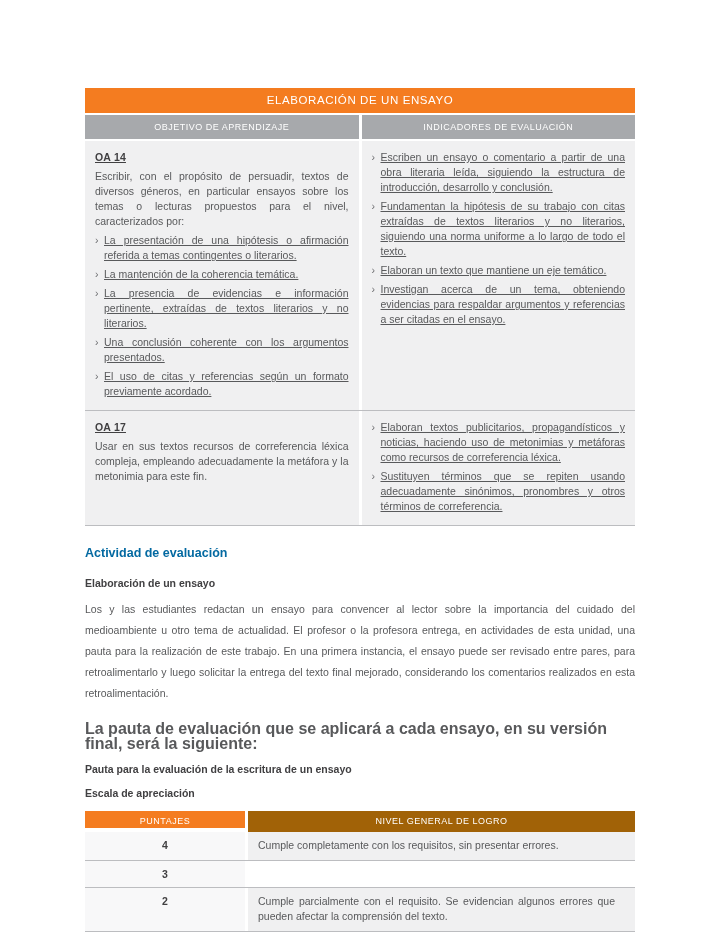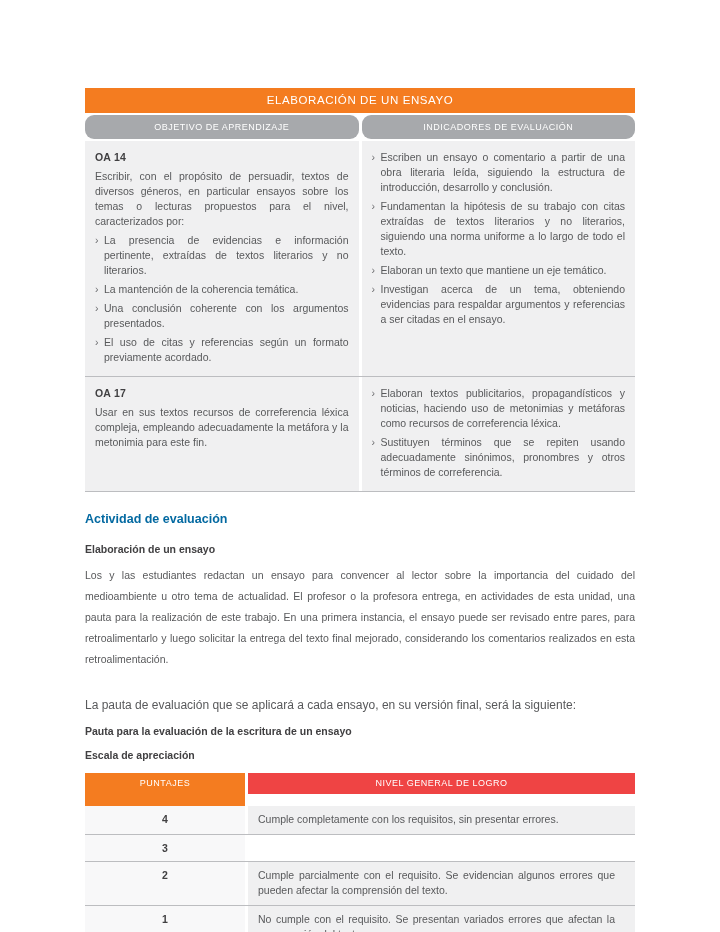--- a/index.html
+++ b/index.html
@@ -18,56 +18,56 @@
     background: #f47c20; color: #ffffff;
     height: 25px; line-height: 25px;
     text-align: center; font-size: 11.5px; letter-spacing: 0.6px;
     margin-bottom: 2px;
   }
   .oa-header { display: flex; gap: 3px; margin-bottom: 2px; }
   .oa-header-cell {
     background: #a7a9ac; color: #ffffff;
     flex: 1 1 0;
     height: 24px; line-height: 24px;
-    text-align: center; font-size: 9px; letter-spacing: 0.5px; border-radius: 9px;
+    text-align: center; font-size: 9px; letter-spacing: 0.5px;
   }
   .oa-row { display: flex; gap: 3px; }
   .oa-cell {
     background: #f0f0f1;
     flex: 1 1 0;
     padding: 9px 10px 11px 10px;
     font-size: 10.5px; line-height: 15px;
     text-align: justify;
   }
-  .oa-code { font-weight: bold; color: #414042; margin-bottom: 4px; letter-spacing: 0.2px; }
+  .oa-code { font-weight: bold; color: #414042; margin-bottom: 4px; letter-spacing: 0.2px; text-decoration: underline; }
   .oa-intro { margin-bottom: 3px; }
-  .bullet { position: relative; padding-left: 9px; margin-top: 4px; }
+  .bullet { position: relative; padding-left: 9px; margin-top: 4px; text-decoration: underline; }
   .bullet::before { content: "\203A"; position: absolute; left: 0; top: 0; color: #6d6e71; }
   .row-sep { height: 1px; background: #bcbdc0; }
   .table-bottom { height: 1px; background: #bcbdc0; }
 
   
   .section-title {
     color: #0369a1; font-weight: bold; font-size: 12.5px;
     margin-top: 20px;
   }
   .bold-sub { color: #414042; font-weight: bold; font-size: 10.5px; margin-top: 17px; }
   .para { font-size: 10.5px; line-height: 21px; text-align: justify; margin-top: 10px; }
-  .para-single { font-size: 12px; line-height: 15px; margin-top: 28px; }
+  .para-single { font-size: 16px; line-height: 15px; margin-top: 17px; font-weight: bold; }
 
   
   .score-table { margin-top: 12px; }
   .score-header { display: flex; gap: 3px; }
   .score-header .col-score {
     width: 160px; background: #f47c20; color: #ffffff;
-    height: 33px; line-height: 21px; text-align: center;
+    height: 17px; line-height: 21px; text-align: center;
     font-size: 9px; letter-spacing: 0.5px;
   }
   .score-header .col-level {
-    flex: 1 1 0; background: #ef4444; color: #ffffff;
+    flex: 1 1 0; background: #a16207; color: #ffffff;
     height: 21px; line-height: 21px; text-align: center;
     font-size: 9px; letter-spacing: 0.5px;
   }
   .score-row { display: flex; gap: 3px; }
   .score-row .cell-score {
     width: 160px; background: #f8f8f9;
     text-align: center; font-weight: bold; color: #414042;
     font-size: 10.5px; padding: 7px 6px;
   }
   .score-row .cell-desc {
@@ -86,22 +86,23 @@
 
     <div class="oa-header">
       <div class="oa-header-cell">OBJETIVO DE APRENDIZAJE</div>
       <div class="oa-header-cell">INDICADORES DE EVALUACIÓN</div>
     </div>
 
     <div class="oa-row">
       <div class="oa-cell">
         <div class="oa-code">OA 14</div>
         <div class="oa-intro">Escribir, con el propósito de persuadir, textos de diversos géneros, en particular ensayos sobre los temas o lecturas propuestos para el nivel, caracterizados por:</div>
+        <div class="bullet">La presentación de una hipótesis o afirmación referida a temas contingentes o literarios.</div>
+        <div class="bullet">La mantención de la coherencia temática.</div>
         <div class="bullet">La presencia de evidencias e información pertinente, extraídas de textos literarios y no literarios.</div>
-        <div class="bullet">La mantención de la coherencia temática.</div>
         <div class="bullet">Una conclusión coherente con los argumentos presentados.</div>
         <div class="bullet">El uso de citas y referencias según un formato previamente acordado.</div>
       </div>
       <div class="oa-cell">
         <div class="bullet" style="margin-top:0">Escriben un ensayo o comentario a partir de una obra literaria leída, siguiendo la estructura de introducción, desarrollo y conclusión.</div>
         <div class="bullet">Fundamentan la hipótesis de su trabajo con citas extraídas de textos literarios y no literarios, siguiendo una norma uniforme a lo largo de todo el texto.</div>
         <div class="bullet">Elaboran un texto que mantiene un eje temático.</div>
         <div class="bullet">Investigan acerca de un tema, obteniendo evidencias para respaldar argumentos y referencias a ser citadas en el ensayo.</div>
       </div>
     </div>

